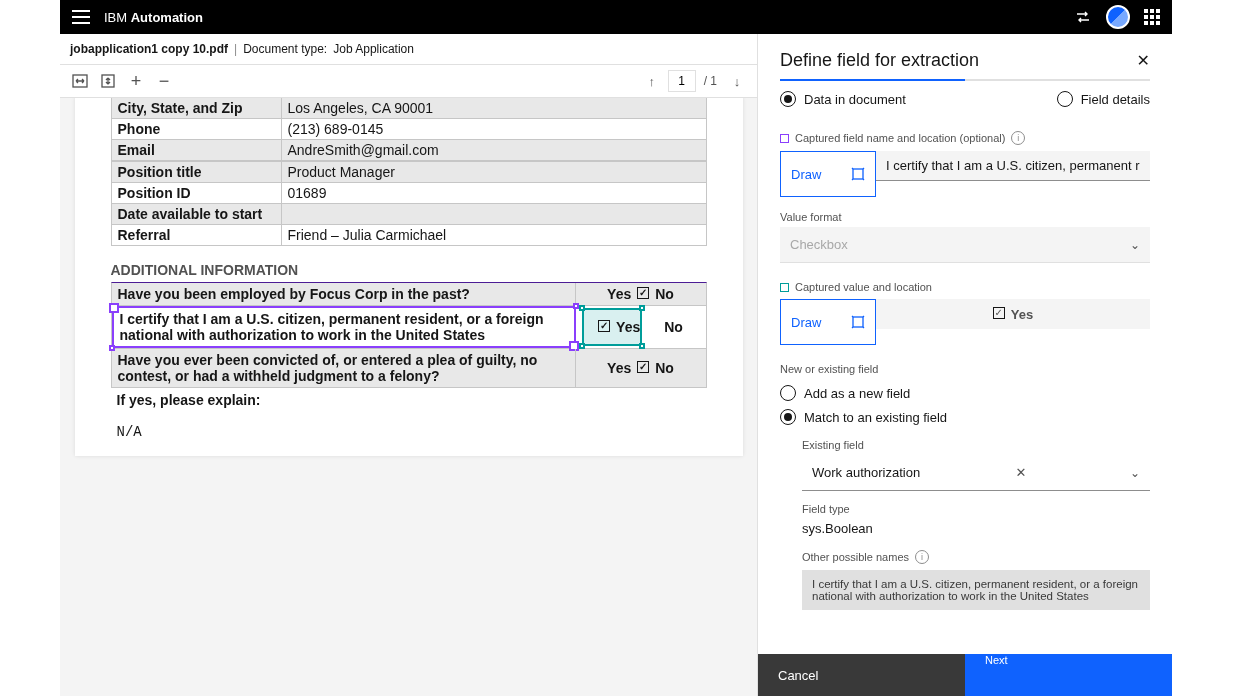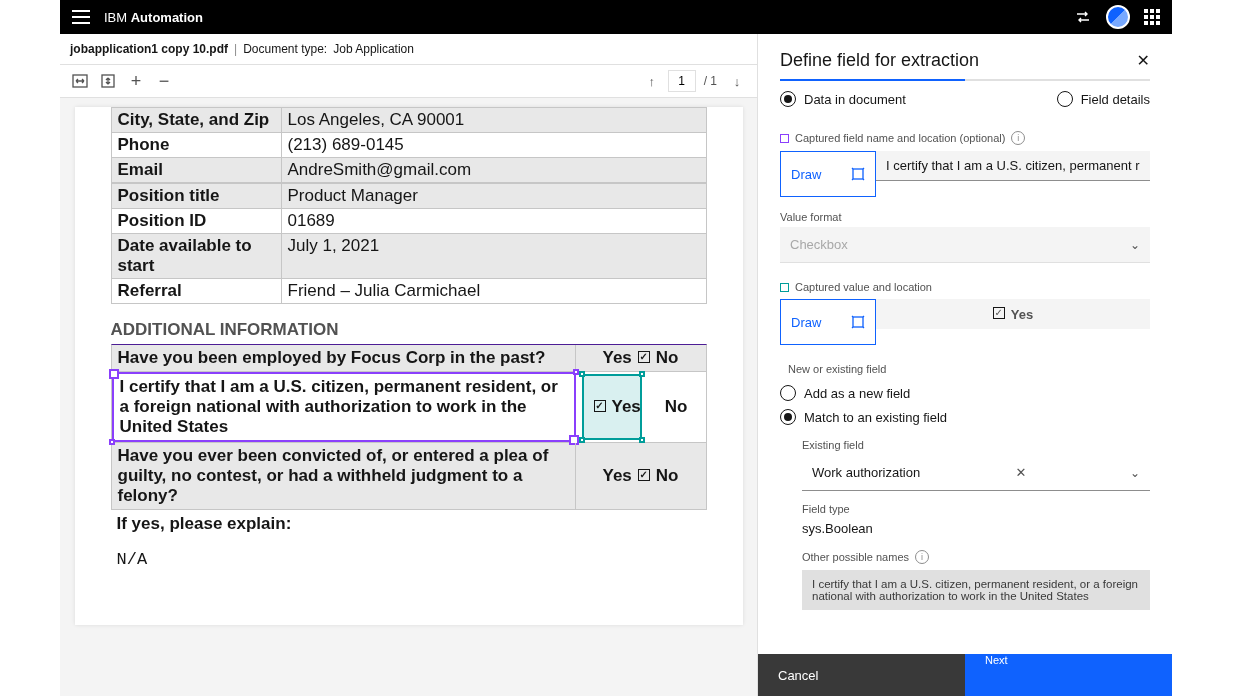--- a/index.html
+++ b/index.html
@@ -23,21 +23,21 @@
 .doc-header { padding: 8px 10px; font-size:12px; color:#161616; display:flex; align-items:center; gap:6px;}
 .doc-header .fn { font-weight:600; }
 .doc-header .sep { color:#8d8d8d; }
 .toolbar { height: 34px; border-top:1px solid #e0e0e0; border-bottom:1px solid #e0e0e0; display:flex; align-items:center; padding:0 8px; gap:4px; background:#fff; font-size:13px; color:#525252;}
 .tb-btn { width:24px; height:24px; display:flex; align-items:center; justify-content:center; cursor:pointer; color:#525252;}
 .tb-flex { flex:1; }
 .page-current { width: 28px; height:22px; border:1px solid #e0e0e0; text-align:center; font-size:12px;}
 .page-total { font-size:12px; color:#525252; padding:0 4px;}
 
 .doc-scroll { flex:1; overflow:auto; background:#f4f4f4; }
-.page { background:#fff; margin: 10px auto; width: 668px; padding: 0 0 56px 0; box-shadow: 0 0 4px rgba(0,0,0,0.1); font-size:17px; color:#161616;}
+.page { background:#fff; margin: 0 auto; width: 668px; padding: 0 0 16px 0; box-shadow: 0 0 4px rgba(0,0,0,0.1); font-size:14px; color:#161616;}
 .pg-inner { padding: 0 36px 0 36px; margin-top:-1px; }
 .info-row { display:flex; border:1px solid #c6c6c6; border-top:none; }
 .info-row:first-child { border-top:1px solid #c6c6c6; }
 .info-row.alt { background:#e8e8e8; }
 .info-label { width: 170px; padding: 2px 6px; font-weight:600; border-right:1px solid #c6c6c6;}
 .info-val { flex:1; padding:2px 6px; }
 
 .section-title { font-weight:700; padding: 16px 0 4px 0; color:#525252;}
 .addl-row { display:flex; border:1px solid #c6c6c6; border-top:none; align-items:stretch;}
 .addl-row:first-child { border-top:1px solid #c6c6c6;}
@@ -189,21 +189,20 @@
             <div class="info-row alt" style="border-top:1px solid #c6c6c6;">
               <div class="info-label">Position title</div>
               <div class="info-val">Product Manager</div>
             </div>
             <div class="info-row">
               <div class="info-label">Position ID</div>
               <div class="info-val">01689</div>
             </div>
             <div class="info-row alt">
               <div class="info-label">Date available to start</div>
-              <div class="info-val">July 1, 2021</div>
             </div>
             <div class="info-row">
               <div class="info-label">Referral</div>
               <div class="info-val">Friend – Julia Carmichael</div>
             </div>
 
             <div class="section-title">ADDITIONAL INFORMATION</div>
 
             <div class="addl-row alt" style="border-top:1px solid #4c1d95;">
               <div class="addl-q">Have you been employed by Focus Corp in the past?</div>
@@ -304,21 +303,21 @@
                 <rect x="2" y="2" width="10" height="10"></rect>
                 <path d="M2 2l-1-1M12 2l1-1M2 12l-1 1M12 12l1 1"></path>
               </svg>
           </div>
           <div class="cap-val-box">
             <span class="chk checked" style="border-color:#161616;"></span>
             <b>Yes</b>
           </div>
         </div>
 
-        <div class="fld-label" style="margin-top:18px;margin-left:8px;">New or existing field</div>
+        <div class="fld-label" style="margin-top:18px;">New or existing field</div>
         <div style="padding-top:6px;">
           <div class="radio" style="padding:4px 0;">
             <span class="radio-o"></span>
               <span style="font-size:13px;color:#161616;">Add as a new field</span>
           </div>
           <div class="radio" style="padding:4px 0;">
             <span class="radio-o on"></span>
               <span style="font-size:13px;color:#161616;">Match to an existing field</span>
           </div>
         </div>

